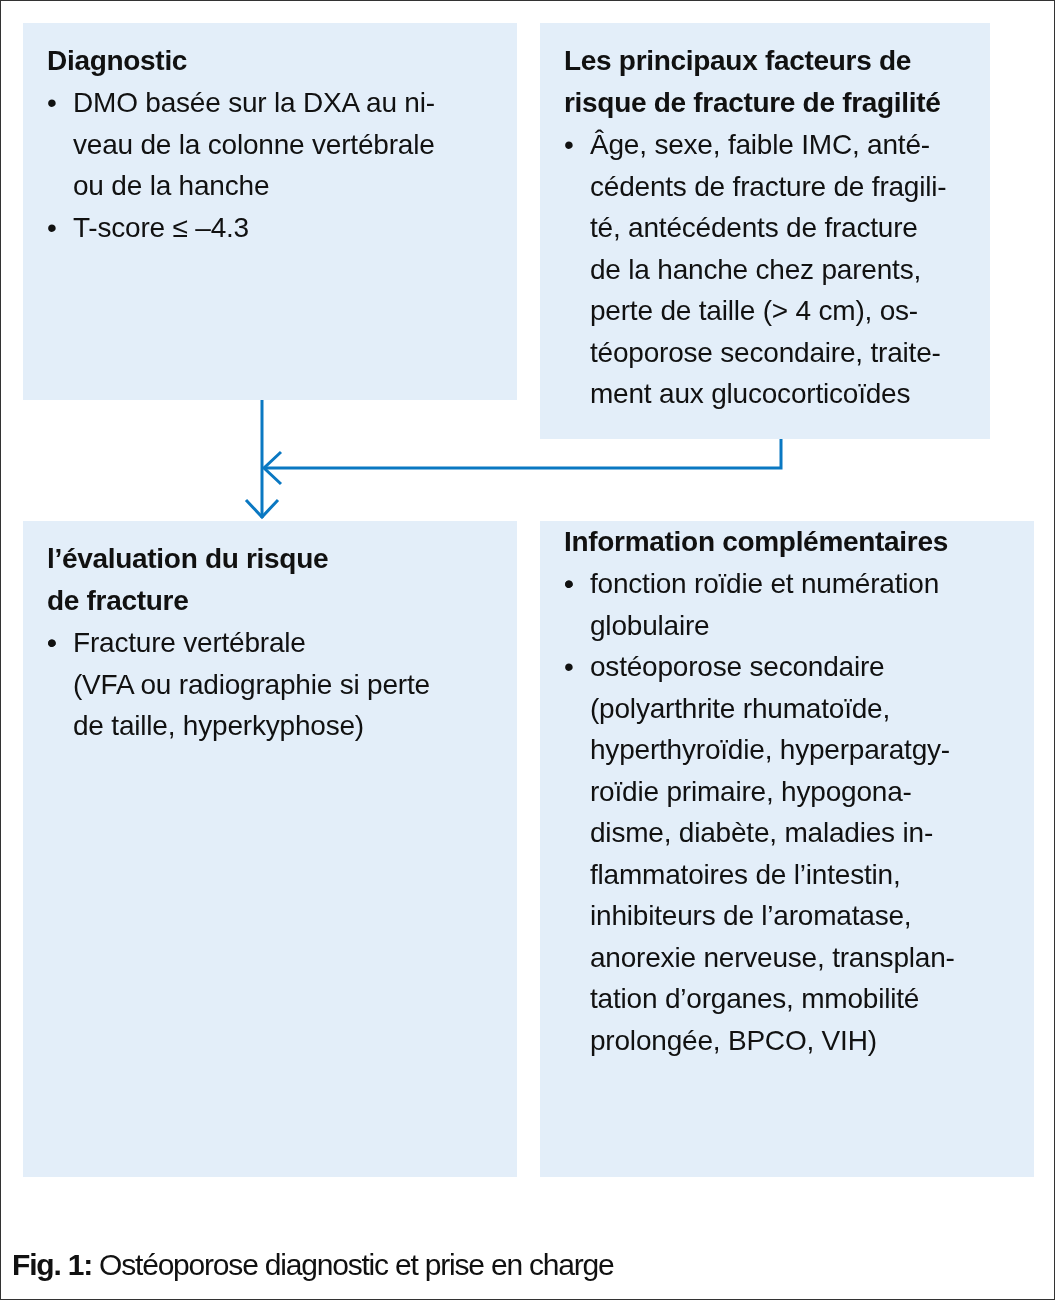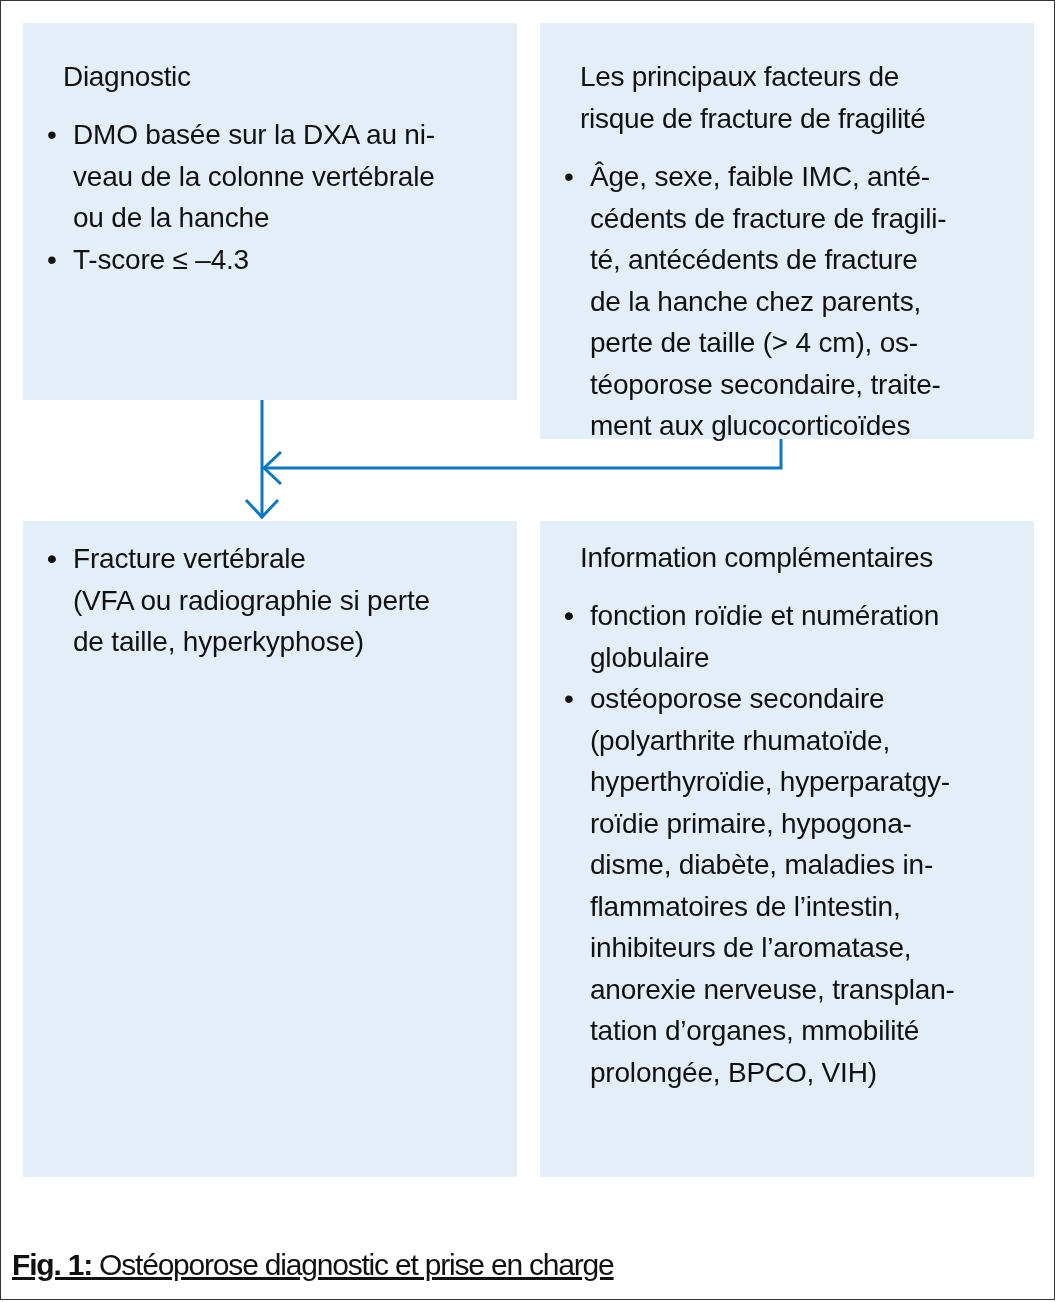--- a/index.html
+++ b/index.html
@@ -1,34 +1,34 @@
 <!DOCTYPE html>
 <html><head>
 <meta charset="utf-8">
 <style>
   html, body { margin: 0; padding: 0; background: #ffffff; }
   body { width: 1057px; height: 1302px; position: relative; overflow: hidden;
          font-family: "Liberation Sans", sans-serif; color: #111; }
   .frame { position: absolute; left: 0; top: 0; width: 1055px; height: 1300px;
            border: 1px solid #333; box-sizing: border-box; }
   .box { position: absolute; background: #e3eef9; box-sizing: border-box; }
-  .box h2 { margin: 16px; font-weight: normal; font-size: 28px; line-height: 42px;
+  .box h2 { margin: 0; font-weight: bold; font-size: 28px; line-height: 42px;
             letter-spacing: -0.3px; }
   .box ul { list-style: none; margin: 0; padding: 0; }
   .box li { position: relative; padding-left: 26px; font-size: 28px; line-height: 41.5px;
             letter-spacing: -0.2px; }
   .box li .bullet { position: absolute; left: 0; top: 0; }
   #b1 { left: 23px; top: 23px; width: 494px; height: 377px; padding: 17px 24px; }
-  #b2 { left: 540px; top: 23px; width: 494px; height: 416px; padding: 17px 24px; }
+  #b2 { left: 540px; top: 23px; width: 450px; height: 416px; padding: 17px 24px; }
   #b3 { left: 23px; top: 521px; width: 494px; height: 656px; padding: 17px 24px; }
   #b4 { left: 540px; top: 521px; width: 494px; height: 656px; padding: 0 24px; }
   .line-text { white-space: pre-line; }
   svg.arrows { position: absolute; left: 0; top: 0; }
   .caption { position: absolute; left: 12px; top: 1248px; font-size: 30px;
-             letter-spacing: -1.2px; text-decoration: underline; }
+             letter-spacing: -1.2px; }
   .caption .fig { font-weight: bold; }
 </style>
 </head>
 <body>
 
 <div class="frame"></div>
 
 <div class="box" id="b1">
   <h2 class="line-text">Diagnostic</h2>
   <ul>
@@ -47,20 +47,22 @@
 cédents de fracture de fragili-
 té, antécédents de fracture
 de la hanche chez parents,
 perte de taille (&gt; 4 cm), os-
 téoporose secondaire, traite-
 ment aux glucocorticoïdes</span></li>
   </ul>
 </div>
 
 <div class="box" id="b3">
+  <h2 class="line-text">l’évaluation du risque
+de fracture</h2>
   <ul>
     <li><span class="bullet">•</span></li>
     <li><span class="bullet">•</span><span class="line-text">Fracture vertébrale
 (VFA ou radiographie si perte
 de taille, hyperkyphose)</span></li>
   </ul>
 </div>
 
 <div class="box" id="b4">
   <h2 class="line-text">Information complémentaires</h2>

